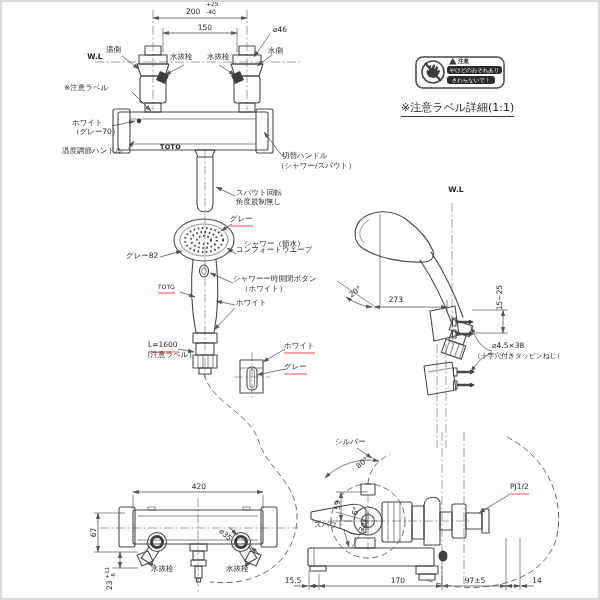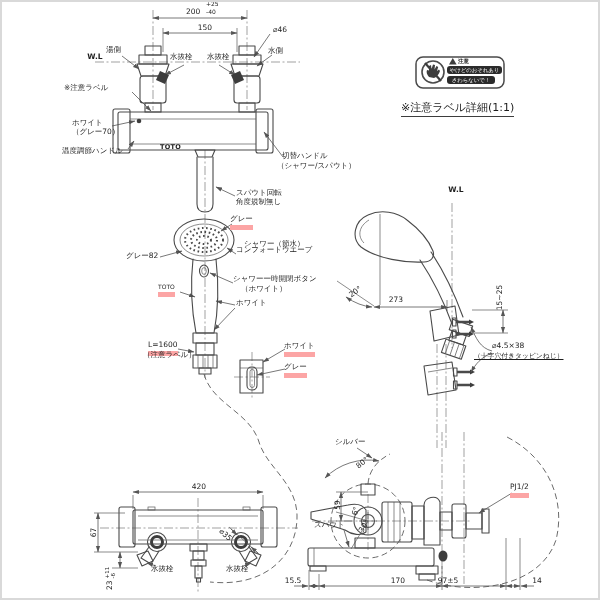--- a/index.html
+++ b/index.html
@@ -10,22 +10,22 @@
   .o{fill:none;stroke:#4a4a4a;stroke-width:1.1;stroke-linejoin:round;stroke-linecap:round;}
   .t{fill:none;stroke:#5a5a5a;stroke-width:.7;}
   .c{fill:none;stroke:#7a7a7a;stroke-width:.7;stroke-dasharray:9 2.5 2 2.5;}
   .d{fill:none;stroke:#555;stroke-width:.8;}
   .p{fill:none;stroke:#5a5a5a;stroke-width:.9;stroke-dasharray:6 3.5;}
   .f{fill:#3d3d3d;stroke:none;}
   .dots{fill:none;stroke:#4a4a4a;stroke-width:2;stroke-dasharray:1.6 2.6;}
   .lbl{position:absolute;font-size:7.5px;line-height:1.15;color:#1d1d1d;white-space:nowrap;}
   .ctr{text-align:center;}
   .b{font-weight:bold;}
-  .u{border-bottom:5px solid #fca5a5;padding-bottom:1px;}
-  .fs6{font-size:6px;} .fs65{font-size:6.8px;text-decoration:underline;}
+  .u{border-bottom:2px solid #fca5a5;padding-bottom:1px;}
+  .fs6{font-size:6px;} .fs65{font-size:6.8px;}
   .rot{transform-origin:0 0;transform:rotate(-90deg);}
   .pill{position:absolute;background:#2b2b2b;color:#fff;border-radius:3px;
         font-size:5.4px;line-height:8.2px;text-align:center;height:8.2px;}
   .cap{font-size:11px;border-bottom:1px solid #3d3d3d;padding-bottom:1px;}
   .tol{display:inline-flex;flex-direction:column;font-size:5.5px;line-height:6px;
        vertical-align:middle;margin-left:2px;}
   .tol i{font-style:normal;}
   .dimrow{display:flex;align-items:center;}
 </style>
 </head>
@@ -325,17 +325,17 @@
 
 <div class="lbl" style="left:335px;top:438px">シルバー</div>
 <div class="lbl" style="left:356px;top:459px;transform:rotate(-38deg)">80°</div>
 <div class="lbl rot ctr" style="left:334px;top:515px;width:20px">59</div>
 <div class="lbl" style="left:352px;top:507px;transform:rotate(-75deg)">6°</div>
 <div class="lbl" style="left:358px;top:522px;transform:rotate(-60deg)">30°</div>
 <div class="lbl" style="left:314px;top:521px">スパウト</div>
 <div class="lbl u" style="left:510px;top:483px">PJ1/2</div>
 <div class="lbl ctr" style="left:281px;top:577px;width:24px">15.5</div>
 <div class="lbl ctr" style="left:386px;top:577px;width:24px">170</div>
-<div class="lbl ctr" style="left:433px;top:577px;width:30px">97±5</div>
+<div class="lbl ctr" style="left:460px;top:577px;width:30px">97±5</div>
 <div class="lbl ctr" style="left:528px;top:577px;width:18px">14</div>
 
 <div id="frame"></div>
 </div>
 
 </body></html>

